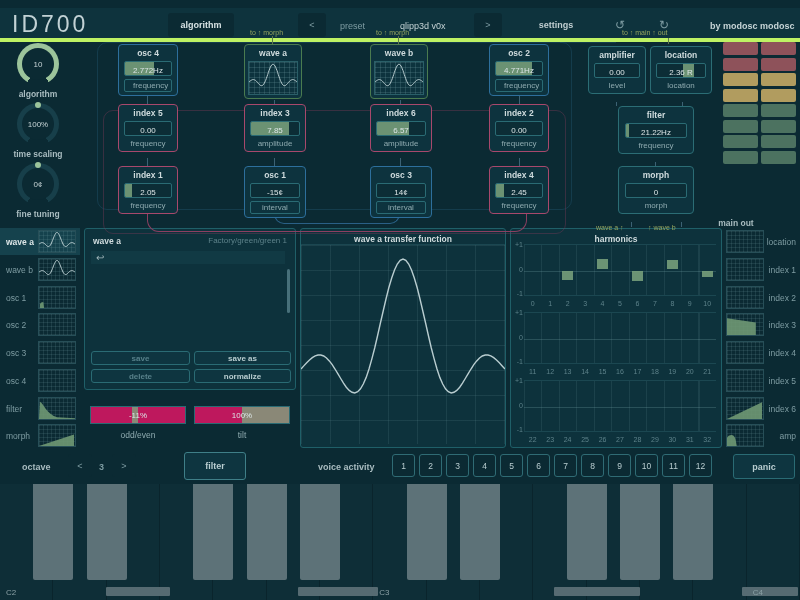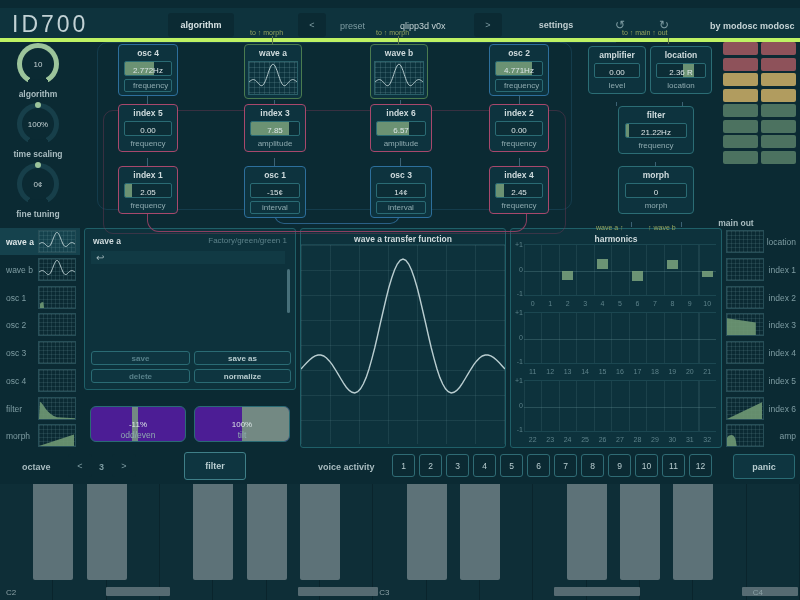--- a/index.html
+++ b/index.html
@@ -54,21 +54,21 @@
       repeating-linear-gradient(to bottom,rgba(116,160,166,.16) 0 1px,transparent 1px 4px)}
   
   .panel{position:absolute;background:var(--panel);border:1px solid var(--pline);border-radius:3px}
   .p-title{position:absolute;font-size:8.5px;font-weight:bold;color:#cfdbdd;text-align:center;width:100%}
   .row-item{position:absolute;left:6px;right:10px;height:12px;background:#113a44;
     display:flex;align-items:center;padding-left:5px;font-size:8px;color:#9fb4b8}
   .row-item.sel{background:#a3bcb8;color:#0d3039;font-weight:bold}
   .pbtn{position:absolute;height:14px;border:1px solid #2a6b74;border-radius:3px;background:#0e3540;
     display:flex;align-items:center;justify-content:center;font-size:8px;color:#b9cdd0;font-weight:bold}
   .pbtn.dim{color:#57808a}
-  .slider{position:absolute;height:36px;border:1px solid #2a6b74;border-radius:6px;background:#4c1d95;overflow:hidden}
+  .slider{position:absolute;height:18px;border:1px solid #2a6b74;border-radius:0;background:#be185d;overflow:hidden}
   .s-fill{position:absolute;top:0;bottom:0;background:var(--green);opacity:.8}
   .s-val{position:absolute;inset:0;display:flex;align-items:center;justify-content:center;
     font-size:8px;color:#dbe5e6}
   .s-lbl{position:absolute;font-size:8.5px;color:#8fabb0;text-align:center}
   #plot{left:301px;top:244px;width:204px;height:200px;border-top:1px solid #1b4751;
     background-image:repeating-linear-gradient(to right,rgba(116,160,166,.14) 0 1px,transparent 1px 29px),
       repeating-linear-gradient(to bottom,rgba(116,160,166,.14) 0 1px,transparent 1px 25px)}
   .hchart{position:absolute;left:524px;width:192px;
     background-image:repeating-linear-gradient(to right,rgba(116,160,166,.14) 0 1px,transparent 1px 17.45px)}
   .hzero{position:absolute;left:0;right:0;height:1px;background:rgba(116,160,166,.28)}

